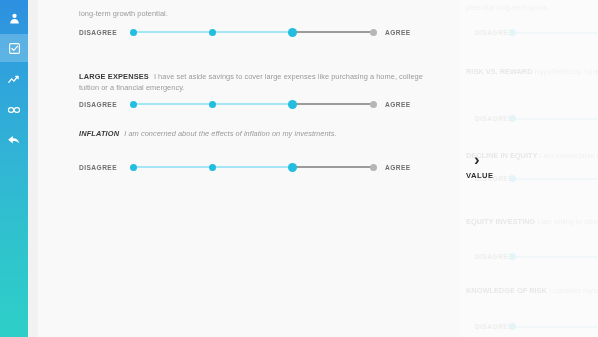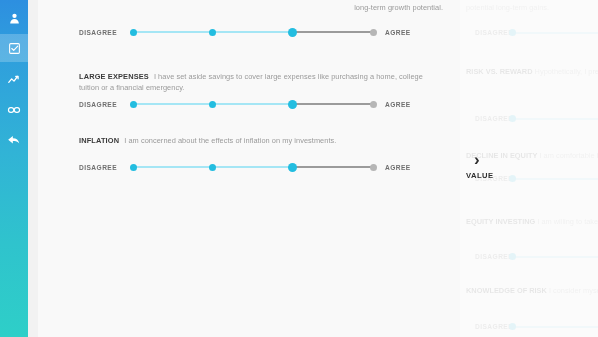--- a/index.html
+++ b/index.html
@@ -224,21 +224,21 @@
         </svg>
       </span>
     </div>
 
   </nav>
 
   <div id="gutter"></div>
 
   <main id="main">
 
-    <div class="q-block" style="top:2px;text-align:right;">
+    <div class="q-block" style="top:8px;">
       <div class="q-text">long-term growth potential.</div>
     </div>
     <div class="slider-row" style="top:25px;">
       <div class="end-label">DISAGREE</div>
       <div class="track-wrap">
         <div class="track-base"></div>
         <div class="track-fill" style="width:66.6%;"></div>
         <div class="dot" style="left:0%;"></div>
         <div class="dot" style="left:33.3%;"></div>
         <div class="dot handle" style="left:66.6%;"></div>
@@ -256,21 +256,21 @@
         <div class="track-base"></div>
         <div class="track-fill" style="width:66.6%;"></div>
         <div class="dot" style="left:0%;"></div>
         <div class="dot" style="left:33.3%;"></div>
         <div class="dot handle" style="left:66.6%;"></div>
         <div class="dot off" style="left:100%;"></div>
       </div>
       <div class="end-label right">AGREE</div>
     </div>
 
-    <div class="q-block" style="top:135px;">
+    <div class="q-block" style="top:128px;font-style:italic;">
       <div class="q-text"><span class="q-key">INFLATION</span><span>I am concerned about the effects of inflation on my investments.</span></div>
     </div>
     <div class="slider-row" style="top:160px;">
       <div class="end-label">DISAGREE</div>
       <div class="track-wrap">
         <div class="track-base"></div>
         <div class="track-fill" style="width:66.6%;"></div>
         <div class="dot" style="left:0%;"></div>
         <div class="dot" style="left:33.3%;"></div>
         <div class="dot handle" style="left:66.6%;"></div>

